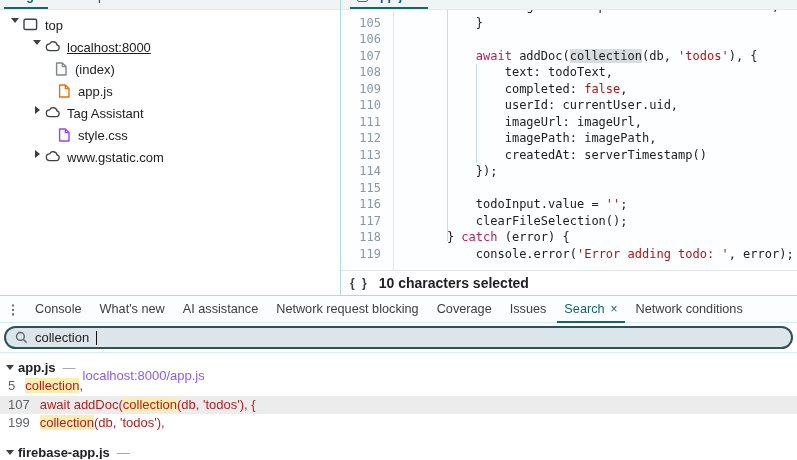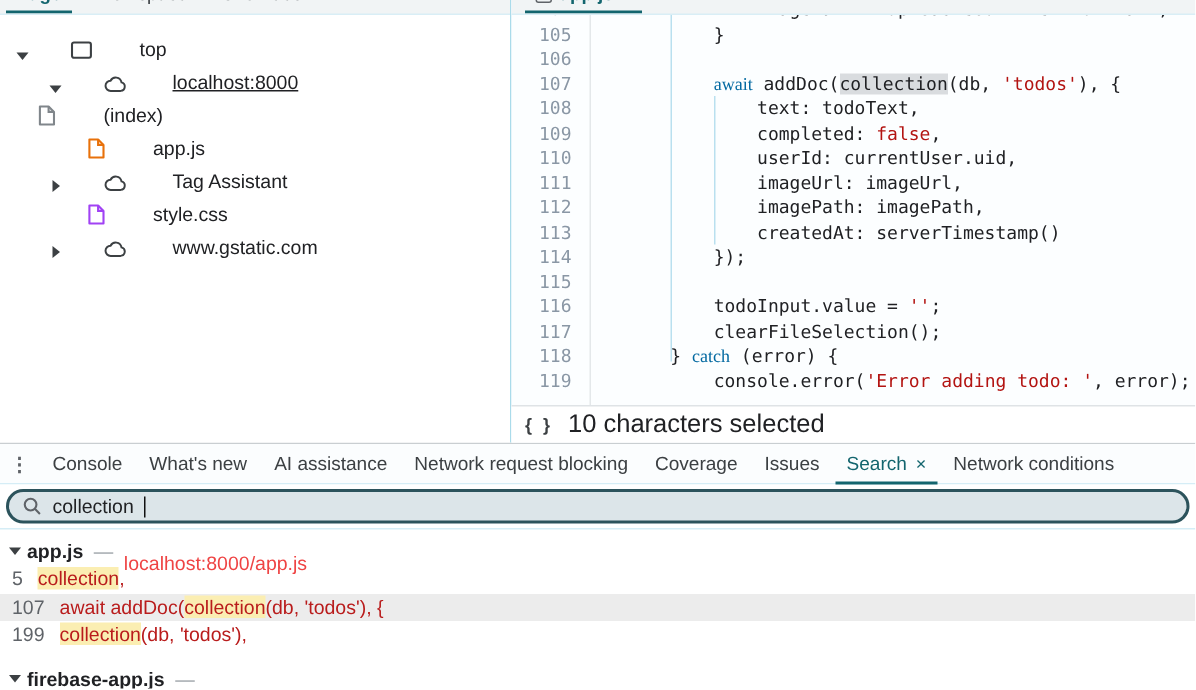--- a/index.html
+++ b/index.html
@@ -20,63 +20,63 @@
   .hdr-caret { margin-left:auto; margin-right:20px; color:#5f6368; font-size:12px; height:26px; line-height:24px; }
 
   .etab { position:relative; height:26px; display:flex; align-items:center; gap:5px; margin-left:9px; padding:0 7px; }
   .etab::after { content:""; position:absolute; left:0; right:0; bottom:0; height:2px; background:#13656e; }
   .etab-label { color:#13656e; font-size:12.5px; font-weight:bold; }
   .etab-close { color:#5f6368; font-size:11px; }
   .ftab-icon { width:11px; height:11px; border:1.4px solid #5f6368; border-radius:2px; }
 
   
   .tree { padding-top:8px; font-size:13px; }
-  .trow { height:22px; display:flex; align-items:flex-end; cursor:default;gap:24px; }
+  .trow { height:22px; display:flex; align-items:flex-start; cursor:default; }
   .tri { width:14px; flex:none; display:flex; align-items:center; justify-content:center; }
   .tri-open  { width:0; height:0; border-left:4.5px solid transparent; border-right:4.5px solid transparent; border-top:5.5px solid #3c4043; }
   .tri-closed{ width:0; height:0; border-top:4.5px solid transparent; border-bottom:4.5px solid transparent; border-left:5.5px solid #3c4043; }
   .ticon { width:17px; flex:none; display:flex; align-items:center; justify-content:center; margin-right:6px; }
 
   
   .code-area { flex:1; position:relative; overflow:hidden; }
   .guide { position:absolute; width:1px; background:#b9e0ef; }
   .code-scroll { margin-top:-12px; font-family:"DejaVu Sans Mono",monospace; font-size:12px; line-height:16.5px; white-space:pre; position:relative; }
   .gutter-line { position:absolute; left:52px; top:0; bottom:0; width:1px; background:#e4e8ea; }
   .cline { display:flex; height:16.5px; }
   .lnum { width:46px; flex:none; text-align:right; padding-right:6px; color:#8a97a5; }
   .ltext { padding-left:31px; }
   .tk-d { color:#202124; }
-  .tk-k { color:#0369a1;font-family:Liberation Serif, serif; }
+  .tk-k { color:#be185d; }
   .tk-s { color:#b31412; }
   .tk-sel { color:#202124; background:#d9dcdf; }
 
   .status-bar { height:25px; flex:none; border-top:1px solid #dfe3e6; background:#fff; display:flex; align-items:center; padding-left:9px; gap:10px; }
   .sb-icon { font-size:12px; font-weight:bold; color:#3c4043; letter-spacing:2px; }
-  .sb-text { font-size:17px; color:#202124; }
+  .sb-text { font-size:14px; color:#202124;font-weight:bold; }
 
   
   .drawer { height:163px; display:flex; flex-direction:column; background:#fff; }
   .drawer-tabs { height:27px; flex:none; display:flex; align-items:center; background:#fbfdfe; border-bottom:1px solid #d5edf6; font-size:12.7px; color:#3c4043; }
   .dots { width:26px; text-align:center; color:#5f6368; font-size:13px; font-weight:bold; }
   .dtab { position:relative; height:27px; line-height:27px; padding:0 9px; display:flex; align-items:center; gap:6px; cursor:default; white-space:nowrap;justify-content:center; }
   .dtab.active { color:#13656e; }
   .dtab.active::after { content:""; position:absolute; left:2px; right:2px; bottom:0; height:2px; background:#13656e; }
   .dtab-close { font-size:12px; color:#13656e; }
 
   .search-row { height:30px; flex:none; padding:3px 4px; border-bottom:1px solid #d5edf6; background:#fff; }
   .pill { height:23px; border:2px solid #2c535c; border-radius:12px; background:#dce5e9; display:flex; align-items:center; padding:0 9px; gap:7px; }
   .pill-q { font-size:13px; color:#202124; }
   .caret-i { width:1px; height:14px; background:#111; }
 
   .results { flex:1; padding-top:5px; font-size:13px; overflow:hidden; }
   .ghead { height:19px; display:flex; align-items:center; padding-left:6px; }
   .gh-arrow { margin-right:4px; width:0; height:0; border-left:4px solid transparent; border-right:4px solid transparent; border-top:5px solid #3c4043; }
   .gh-file { font-weight:bold; color:#202124; }
   .gh-dash { color:#9aa0a6; margin:0 7px; }
-  .gh-url { color:#ef4444;margin-top:16px; }
+  .gh-url { color:#8b5cf6;margin-top:16px; }
   .match { height:18.5px; line-height:18.5px; padding-left:8px; white-space:nowrap; }
   .match.selected { background:#ececec; }
   .mnum { color:#5f6368; margin-right:10px; }
   .mtext { color:#b91c1c; }
   .hl { background:#fbeeb2; }
   .ggap { height:10px; }
 </style>
 </head>
 <body>
 
@@ -110,21 +110,21 @@
             <span class="tri">
               <span class="tri-open"></span>
             </span>
             <span class="ticon">
               <svg width="16" height="12" viewBox="0 0 16 12">
                 <path d="M4.8 10.6 h6.7 a2.9 2.9 0 0 0 .5-5.7 A3.9 3.9 0 0 0 4.7 3.8 3.35 3.35 0 0 0 4.8 10.6 Z" fill="none" stroke="#3c4043" stroke-width="1.3"></path>
               </svg>
             </span>
             <span class="tlabel">localhost:8000</span>
           </div>
-          <div class="trow" style="padding-left: 22px;">
+          <div class="trow" style="padding-left: 52px;">
             <span class="ticon">
               <svg width="12" height="14" viewBox="0 0 12 14">
                 <path d="M1.6 1 h5.8 L11 4.6 V13 H1.6 Z" fill="none" stroke="#80868b" stroke-width="1.4" stroke-linejoin="round"></path>
                 <path d="M7.4 1 v3.6 H11" fill="none" stroke="#80868b" stroke-width="1.4"></path>
               </svg>
             </span>
             <span class="tlabel">(index)</span>
           </div>
           <div class="trow" style="padding-left: 55px;">
             <span class="ticon">

